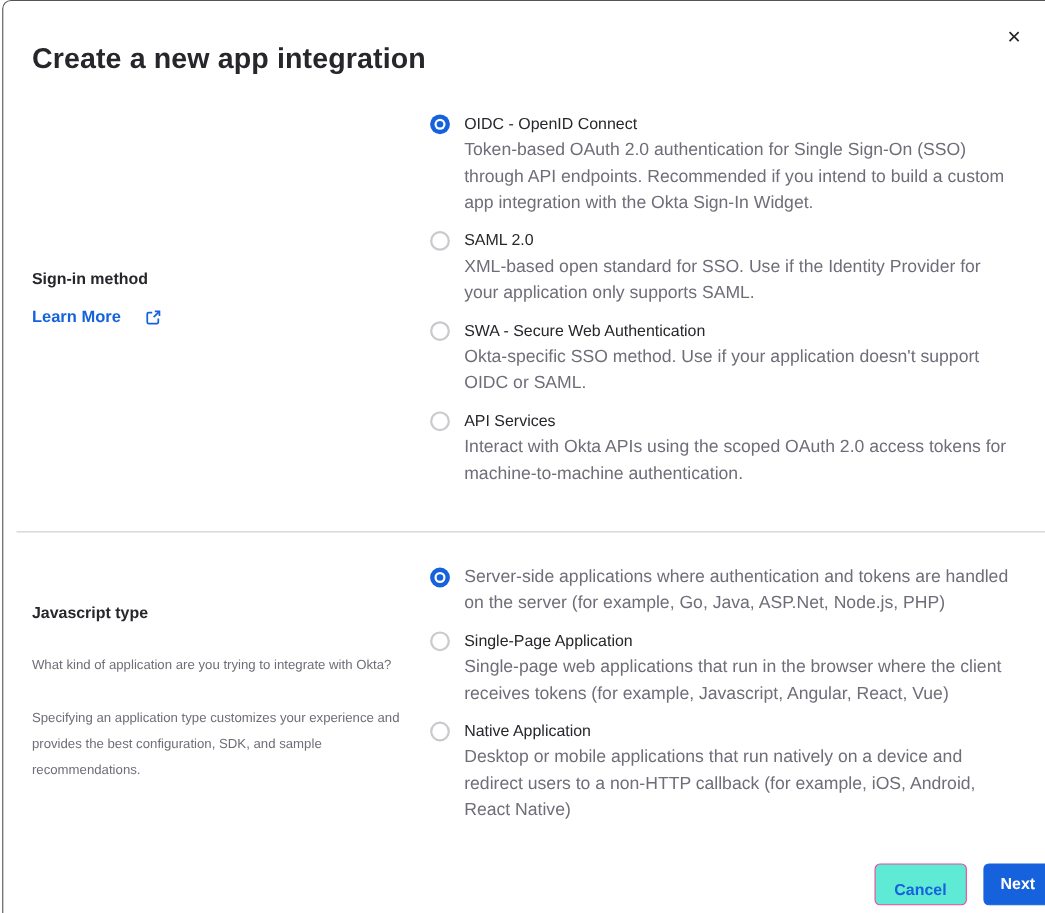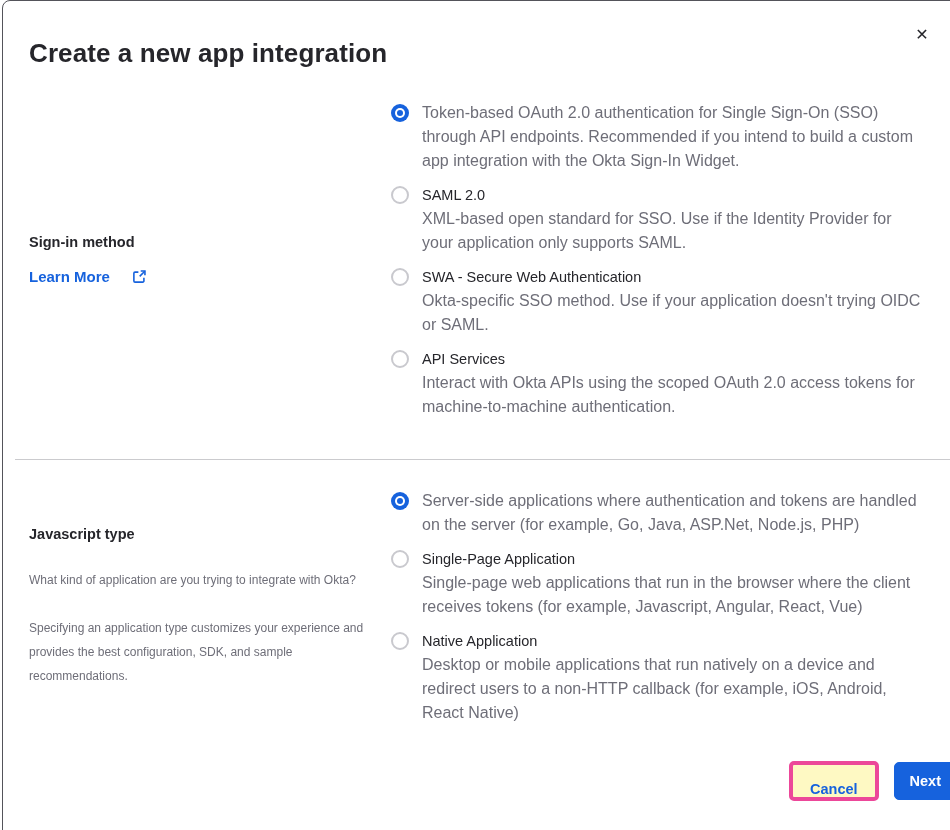--- a/index.html
+++ b/index.html
@@ -126,22 +126,22 @@
   }
   .btn {
     height: 38px;
     border-radius: 5px;
     font-family: "Liberation Sans", sans-serif;
     font-size: 14.5px;
     font-weight: 700;
     cursor: pointer;
   }
   .btn-cancel {
-    background: #fef9c3;
-    border: 4px solid #ec4899;
+    background: #5eead4;
+    border: 1px solid #ec4899;
     color: var(--accent);
     padding: 16px 17px;
   }
   .btn-next {
     background: var(--accent);
     border: 1px solid var(--accent);
     color: #fff;
     padding: 0 15px;
   }
 </style>
@@ -166,37 +166,38 @@
               <path d="M13.6 2.4 8.2 7.8" stroke="#1662dd" stroke-width="1.7"></path>
             </svg>
           </span>
         </a>
       </div>
       <div class="right-col">
 
         <div class="radio-option">
           <span class="radio selected"></span>
           <span class="option-text">
+            <div class="option-label">OIDC - OpenID Connect</div>
             <div class="option-desc">Token-based OAuth 2.0 authentication for Single Sign-On (SSO) through API endpoints. Recommended if you intend to build a custom app integration with the Okta Sign-In Widget.</div>
           </span>
         </div>
 
         <div class="radio-option">
           <span class="radio"></span>
           <span class="option-text">
             <div class="option-label">SAML 2.0</div>
             <div class="option-desc">XML-based open standard for SSO. Use if the Identity Provider for your application only supports SAML.</div>
           </span>
         </div>
 
         <div class="radio-option">
           <span class="radio"></span>
           <span class="option-text">
             <div class="option-label">SWA - Secure Web Authentication</div>
-            <div class="option-desc">Okta-specific SSO method. Use if your application doesn't trying OIDC or SAML.</div>
+            <div class="option-desc">Okta-specific SSO method. Use if your application doesn't support OIDC or SAML.</div>
           </span>
         </div>
 
         <div class="radio-option">
           <span class="radio"></span>
           <span class="option-text">
             <div class="option-label">API Services</div>
             <div class="option-desc">Interact with Okta APIs using the scoped OAuth 2.0 access tokens for machine-to-machine authentication.</div>
           </span>
         </div>

